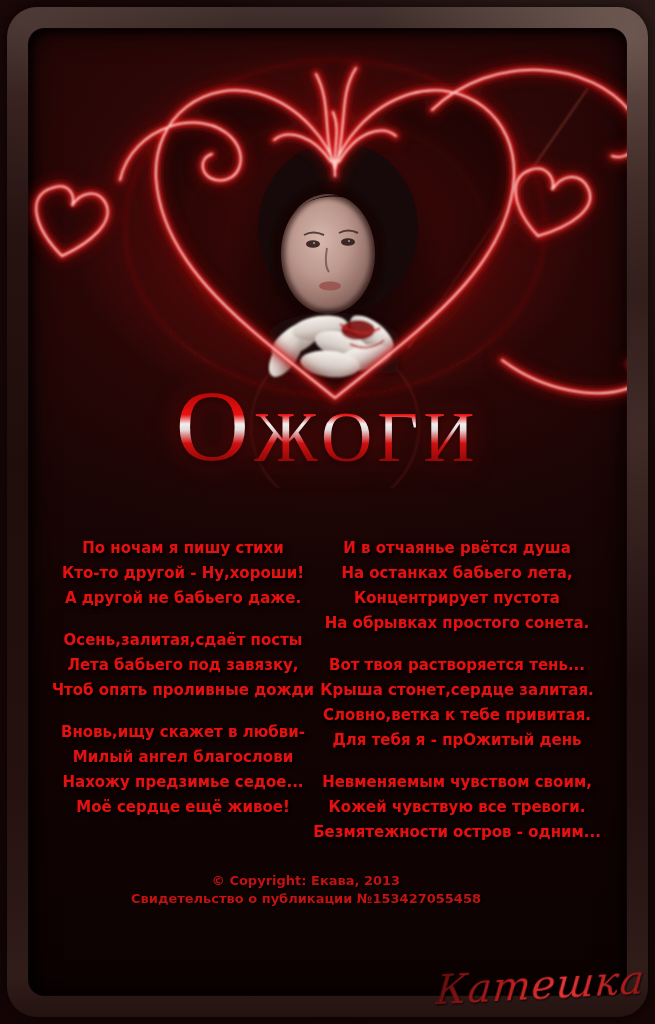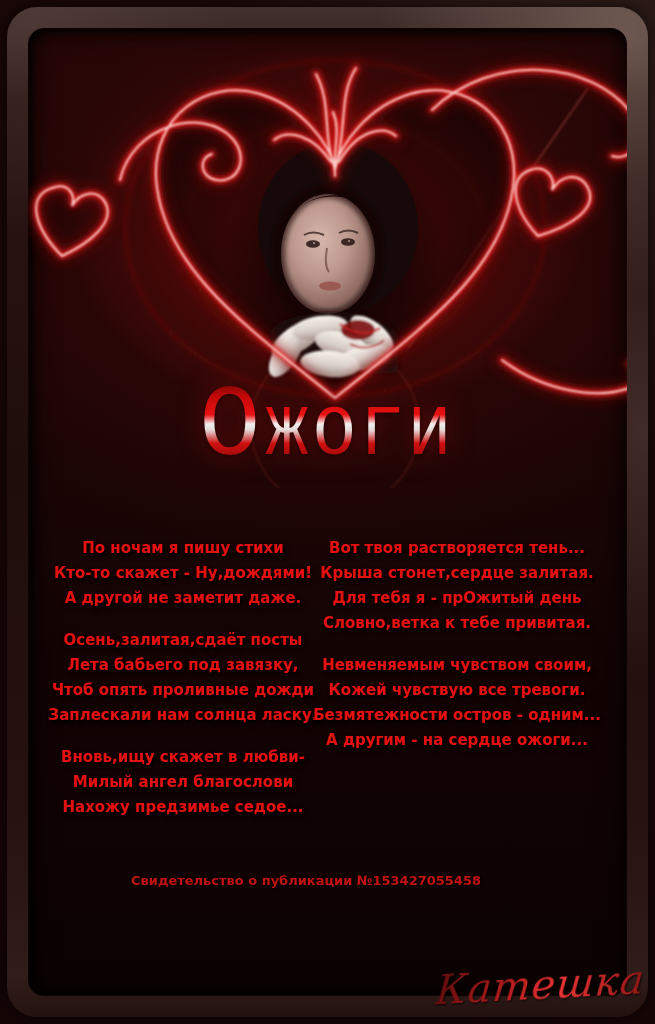--- a/index.html
+++ b/index.html
@@ -35,21 +35,21 @@
       inset 0 0 2px rgba(160,90,75,.35),
       inset 3px 3px 9px rgba(0,0,0,.9);
   }
   .art {
     position: absolute; left: 28px; top: 28px; width: 599px; height: 460px;
     pointer-events: none; z-index: 3;
   }
   .title {
     position: absolute; left: 0; right: 0; top: 376px; z-index: 4;
     text-align: center;
-    font-family: Liberation Mono, monospace;
+    font-family: Liberation Serif, serif;
     font-variant: small-caps;
     font-size: 102px; line-height: 1; font-weight: 400; letter-spacing: 5px;
     background: linear-gradient(180deg, #5a0606 0%, #c40808 20%, #e81212 38%, #f3eeee 47%, #e3d9d9 53%, #cf1010 66%, #8a0707 86%, #5e0505 100%);
     -webkit-background-clip: text; background-clip: text; color: transparent;
     filter: drop-shadow(0 0 12px rgba(140,12,10,.85)) drop-shadow(0 2px 3px rgba(0,0,0,.85));
   }
   .poem-col { position: absolute; top: 536px; z-index: 4; }
   .col-left  { left: 25px;  width: 316px; }
   .col-right { left: 299px; width: 316px; }
   .stanza { margin-bottom: 17px; }
@@ -213,49 +213,55 @@
           <use href="#c5"></use>
       </g>
     </g>
   </svg>
 
   <div class="title">Ожоги</div>
 
   <div class="poem-col col-left">
     <div class="stanza">
       <div class="line">По ночам я пишу стихи</div>
-      <div class="line">Кто-то скажет - Ну,дождями!</div>
-      <div class="line">А другой не заметит даже.</div>
+      <div class="line">Кто-то другой - Ну,хороши!</div>
+      <div class="line">А другой не бабьего даже.</div>
     </div>
     <div class="stanza">
       <div class="line">Осень,залитая,сдаёт посты</div>
       <div class="line">Лета бабьего под завязку,</div>
       <div class="line">Чтоб опять проливные дожди</div>
-      <div class="line">Заплескали нам солнца ласку.</div>
     </div>
     <div class="stanza">
       <div class="line">Вновь,ищу скажет в любви-</div>
       <div class="line">Милый ангел благослови</div>
       <div class="line">Нахожу предзимье седое...</div>
+      <div class="line">Моё сердце ещё живое!</div>
     </div>
   </div>
 
   <div class="poem-col col-right">
+    <div class="stanza">
+      <div class="line">И в отчаянье рвётся душа</div>
+      <div class="line">На останках бабьего лета,</div>
+      <div class="line">Концентрирует пустота</div>
+      <div class="line">На обрывках простого сонета.</div>
+    </div>
     <div class="stanza">
       <div class="line">Вот твоя растворяется тень...</div>
       <div class="line">Крыша стонет,сердце залитая.</div>
+      <div class="line">Словно,ветка к тебе привитая.</div>
       <div class="line">Для тебя я - прОжитый день</div>
-      <div class="line">Словно,ветка к тебе привитая.</div>
     </div>
     <div class="stanza">
       <div class="line">Невменяемым чувством своим,</div>
       <div class="line">Кожей чувствую все тревоги.</div>
       <div class="line">Безмятежности остров - одним...</div>
-      <div class="line">А другим - на сердце ожоги...</div>
     </div>
   </div>
 
   <div class="footer">
+    <div class="c1">© Copyright: Екава, 2013</div>
     <div class="c2">Свидетельство о публикации №153427055458</div>
   </div>
 
   <div class="signature">Катешка</div>
 </div>
 
 </body></html>

